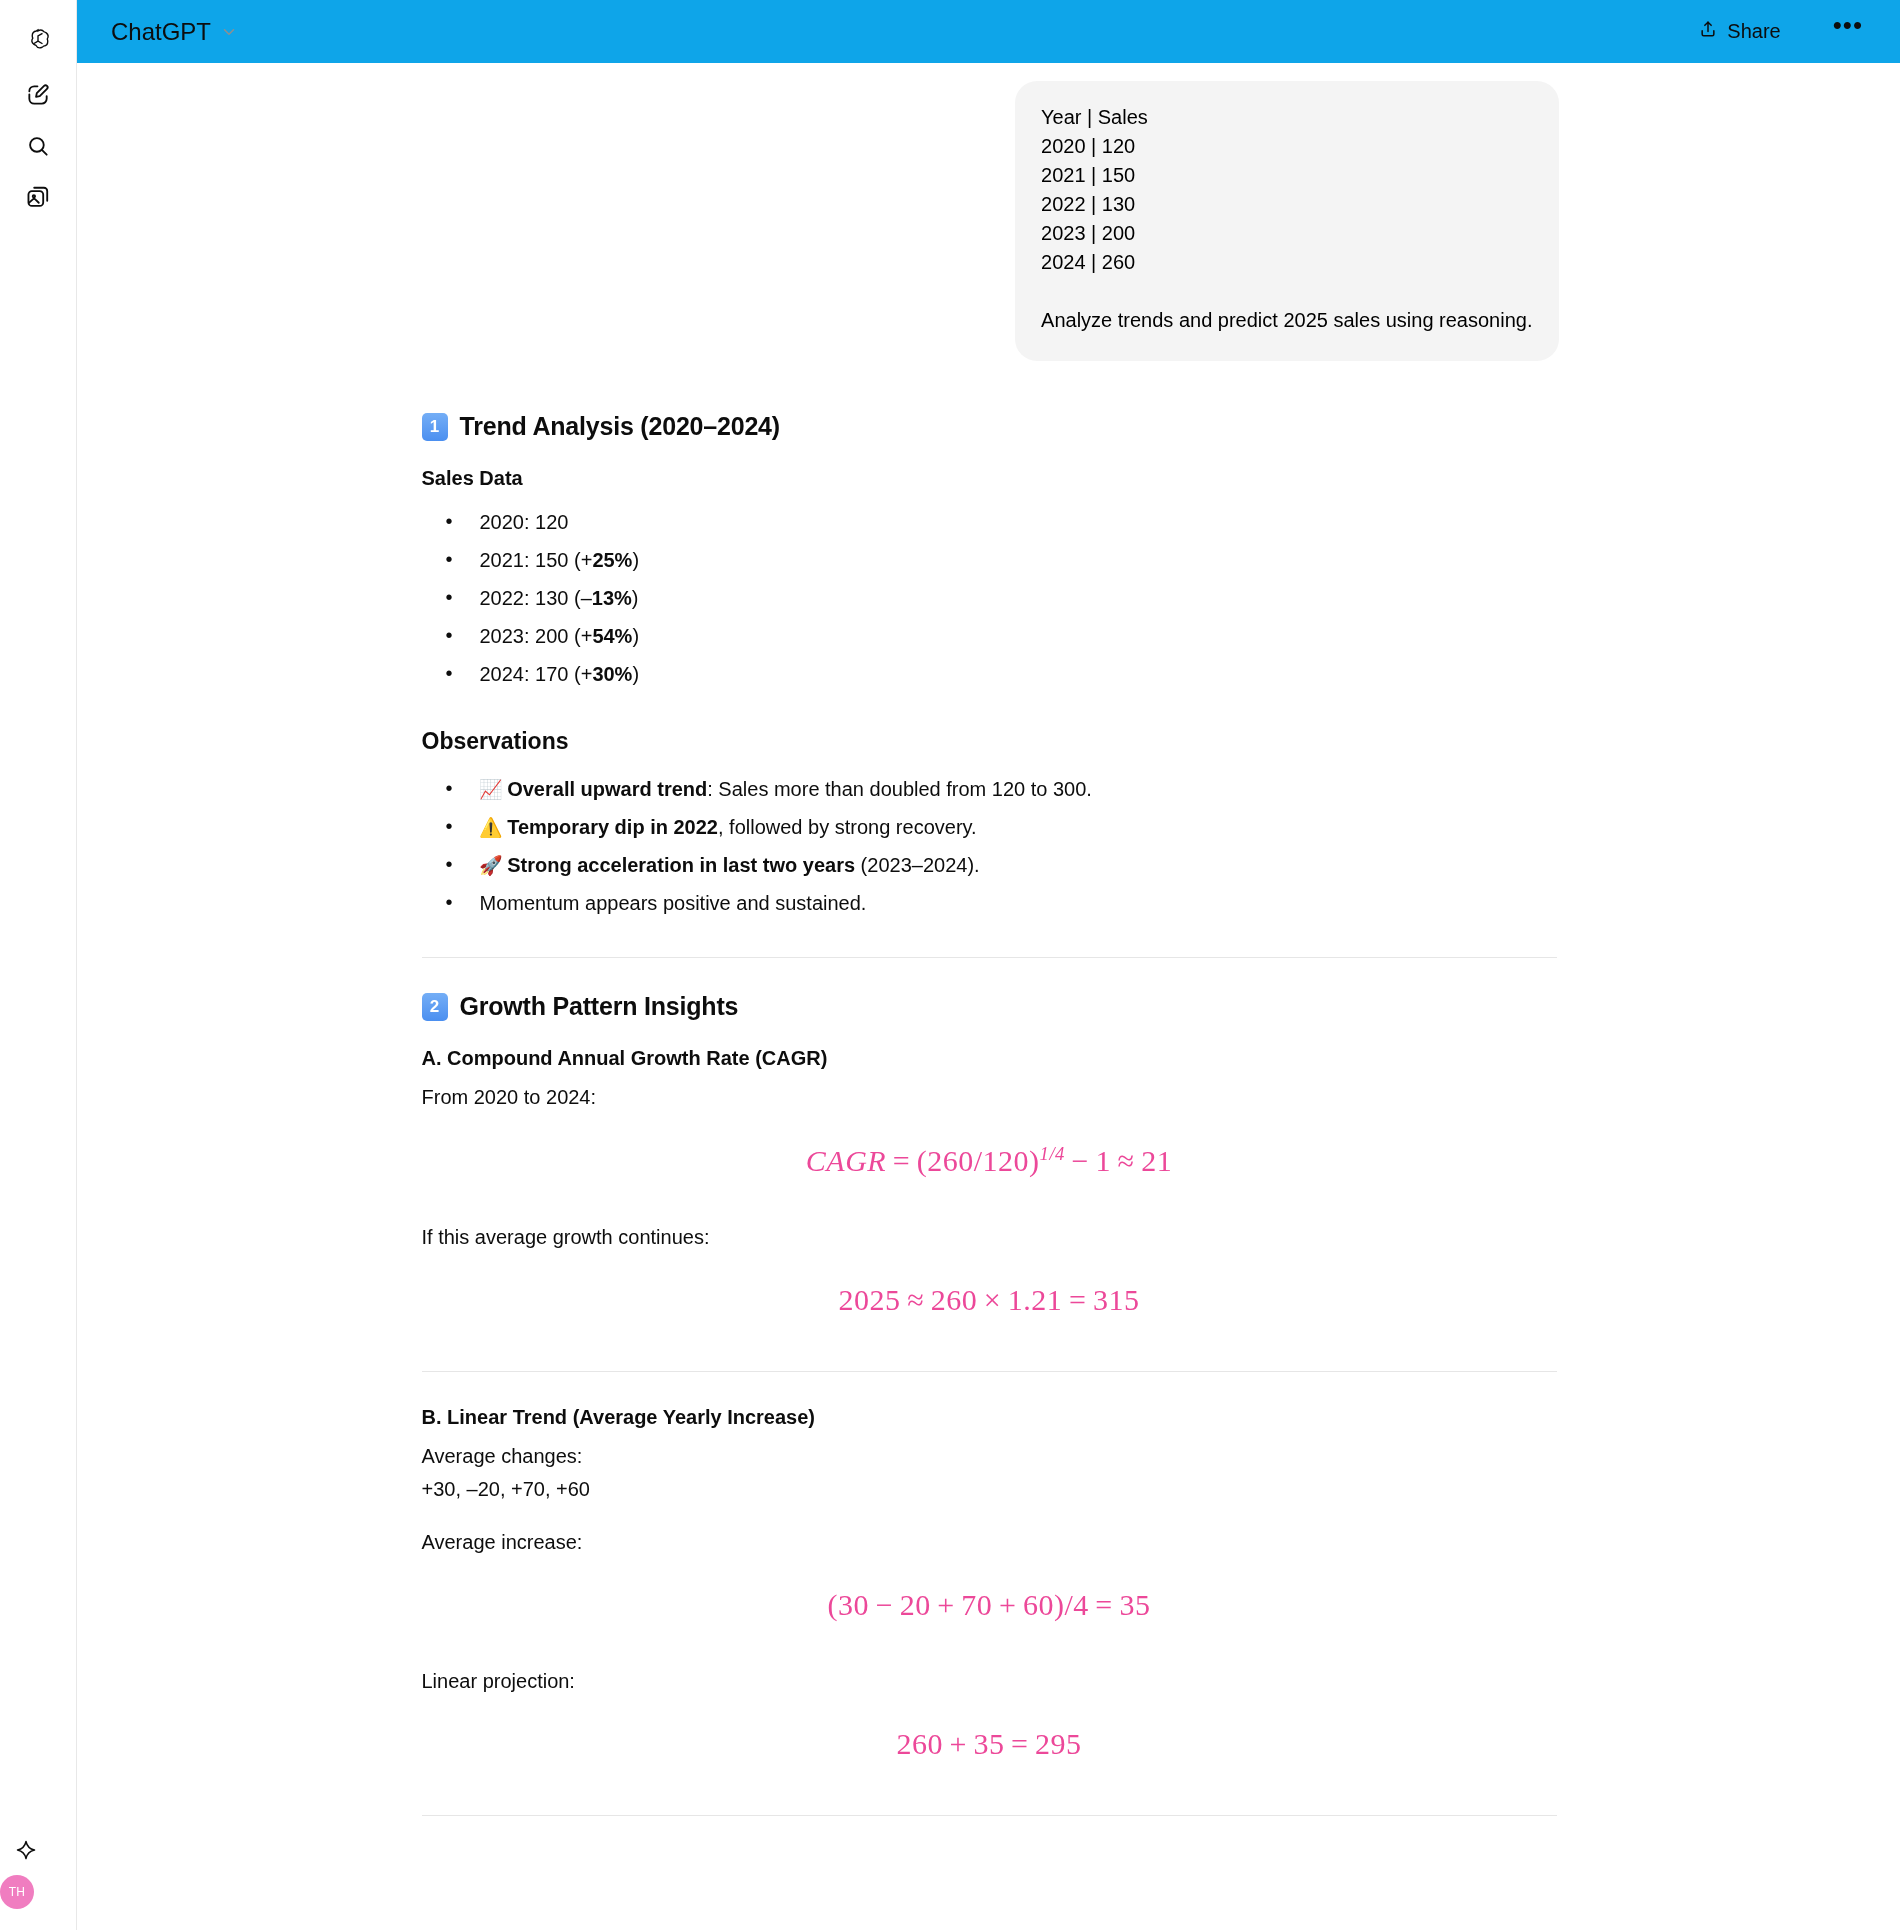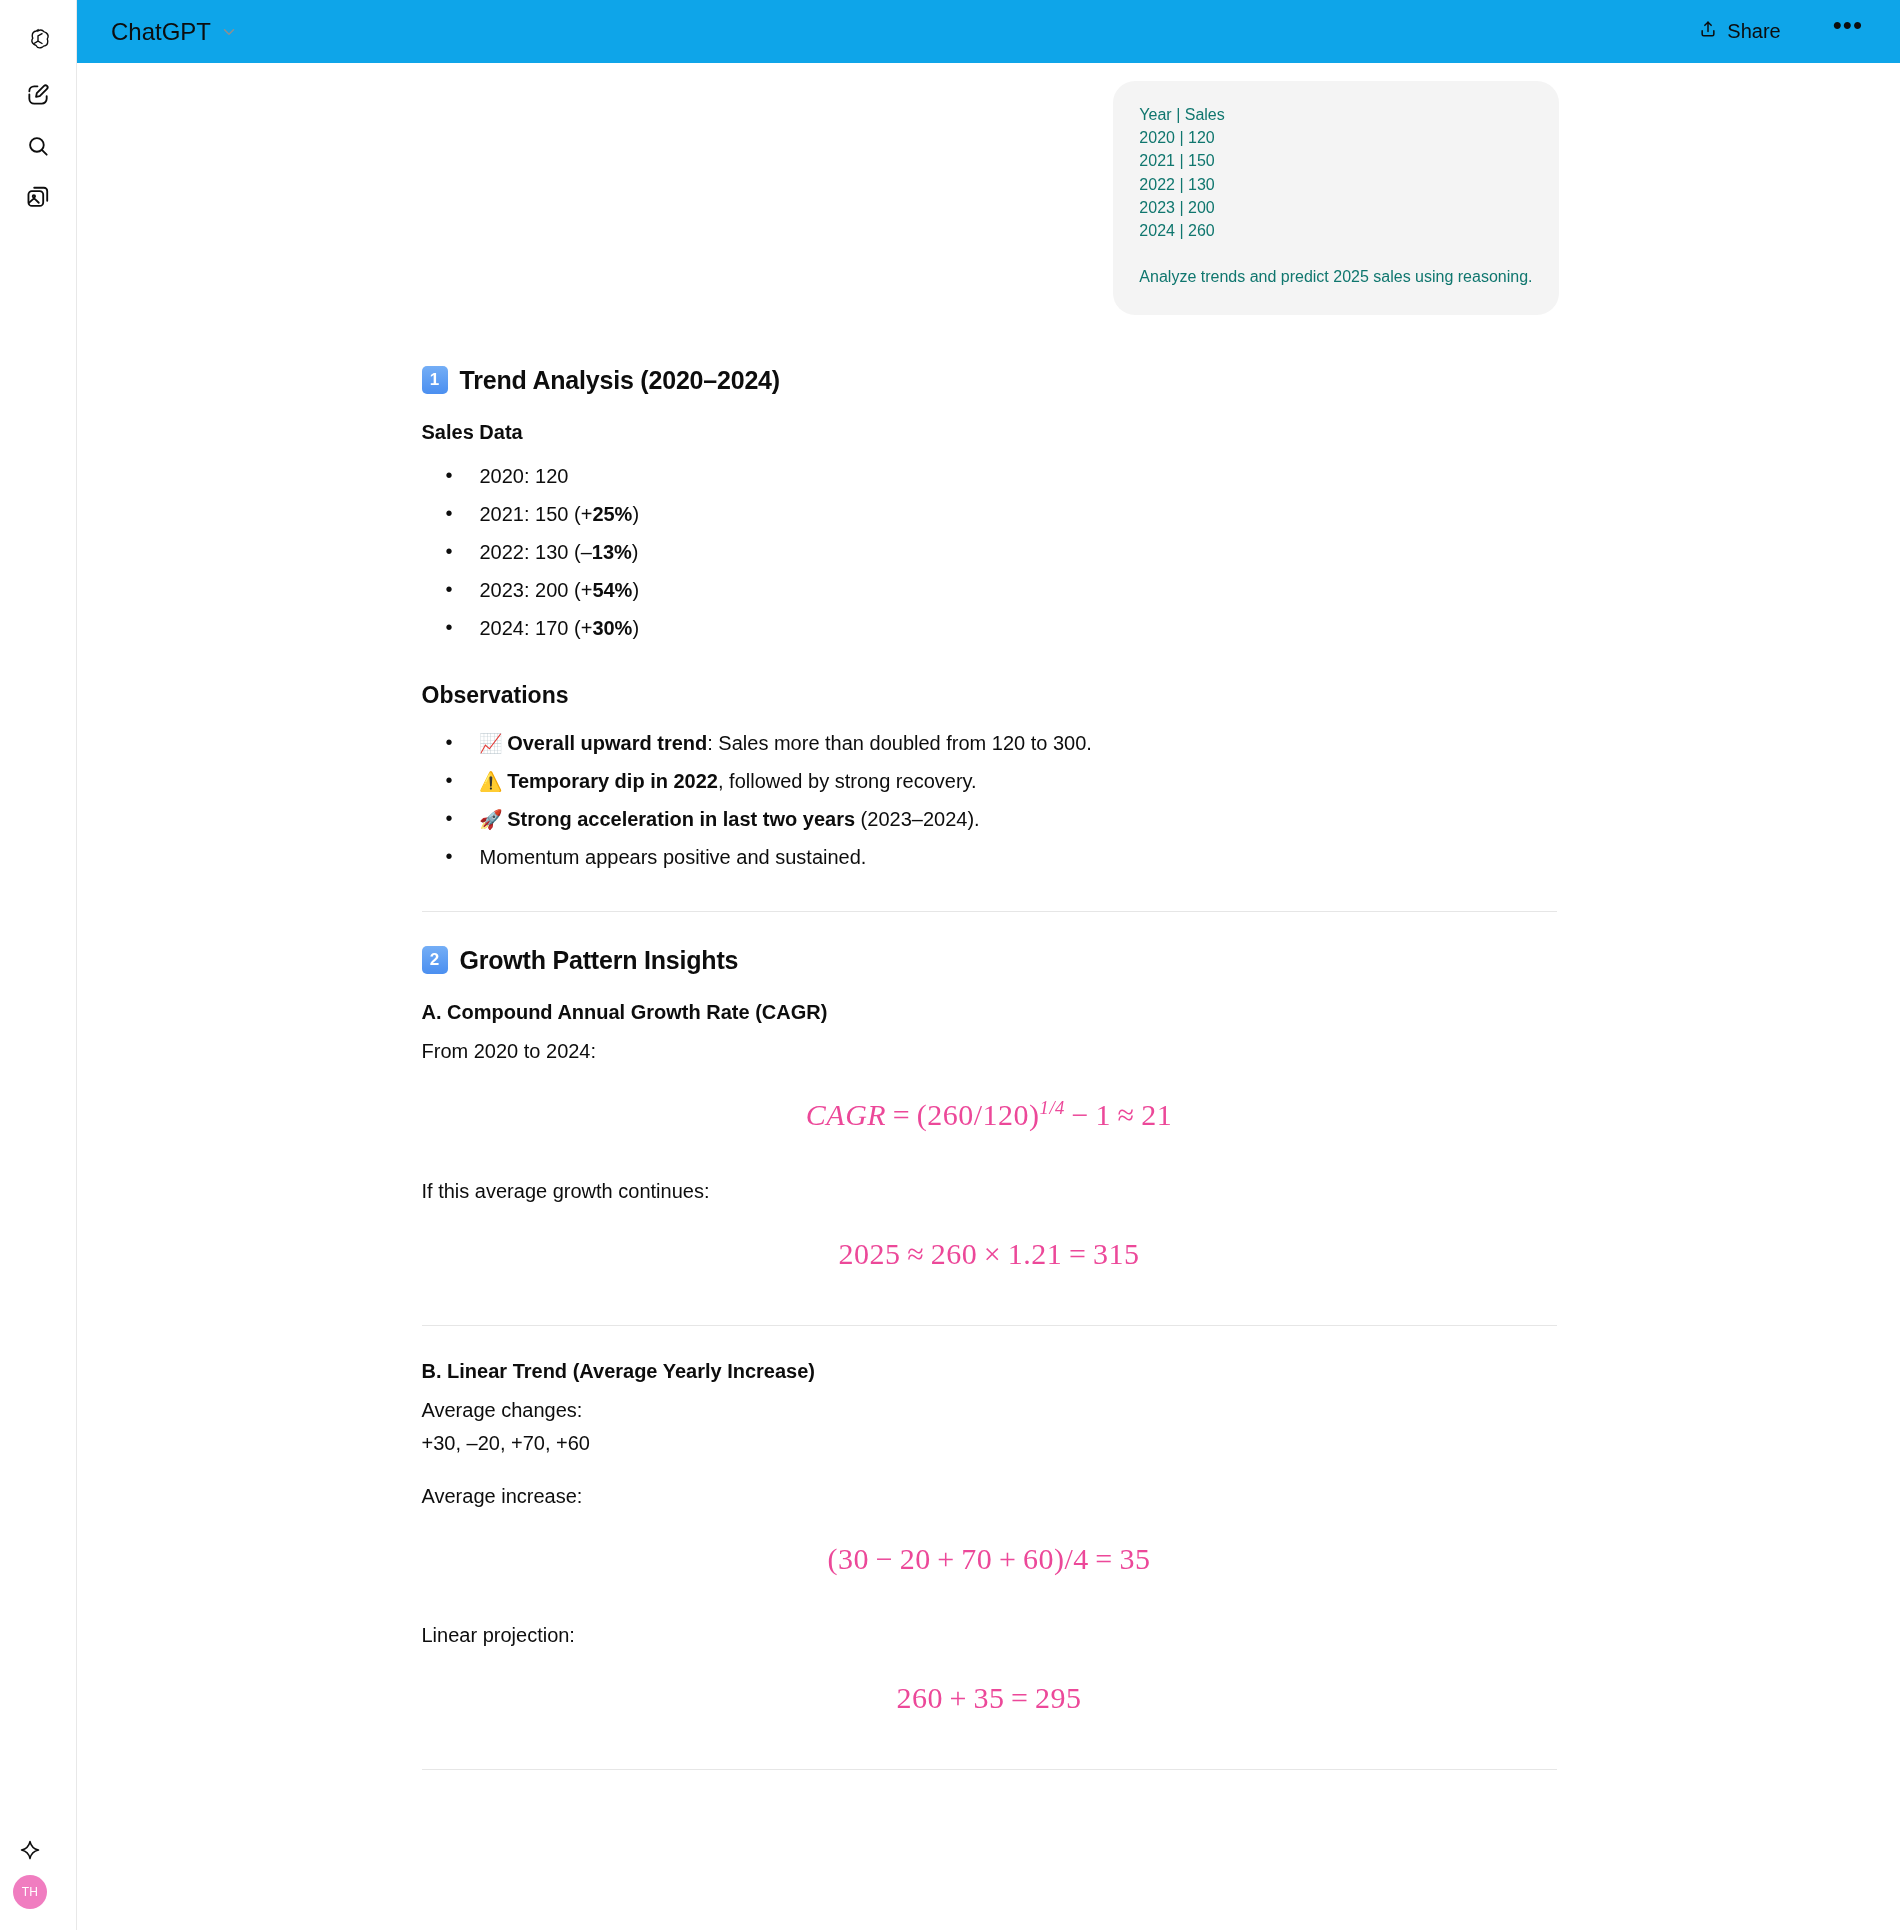--- a/index.html
+++ b/index.html
@@ -34,21 +34,21 @@
     cursor: pointer;
     color: #0d0d0d;
   }
   .side-gap { height: 2px; }
   .sidebar-bottom {
     position: absolute;
     bottom: 22px;
     left: 0; right: 16px;
     display: flex;
     flex-direction: column;
-    align-items: center;
+    align-items: flex-start;
   }
   .avatar {
     width: 34px; height: 34px;
     border-radius: 50%;
     background: #f07dc0;
     color: #ffffff;
     font-size: 12px;
     display: flex; align-items: center; justify-content: center;
     letter-spacing: 0.3px;
     cursor: pointer;
@@ -94,23 +94,23 @@
     padding: 0 0 0 0;
   }
   .thread { width: 1139px; margin: 0 auto; padding-top: 18px; }
 
   .user-row { display: flex; justify-content: flex-end; }
   .user-bubble {
     background: #f4f4f4;
     border-radius: 22px;
     padding: 22px 26px 26px 26px;
     max-width: 624px;
-    font-size: 16px;
+    font-size: 20px;
     line-height: 1.45;
-    color: #0f766e;
+    color: #000000;
     white-space: pre-wrap;
   }
 
   .assistant { padding: 51px 2px 0 2px; }
 
   h2.sec {
     font-size: 25px;
     font-weight: bold;
     display: flex;
     align-items: center;

